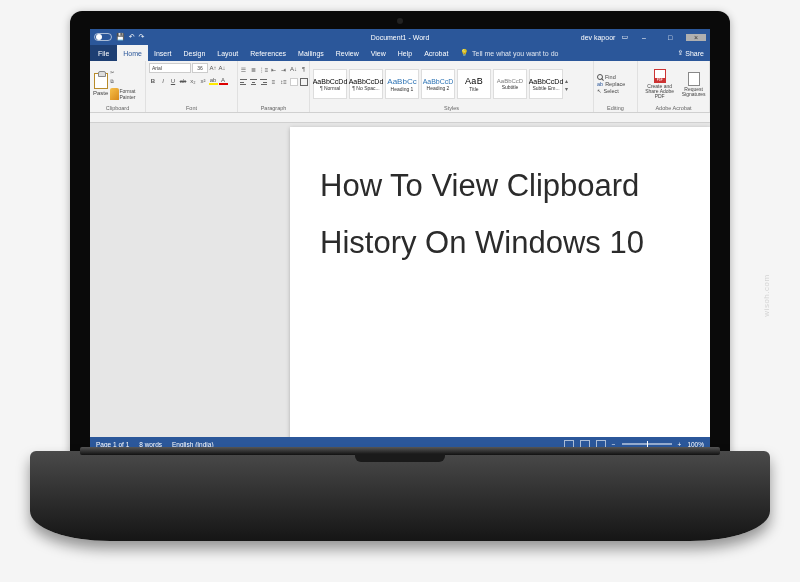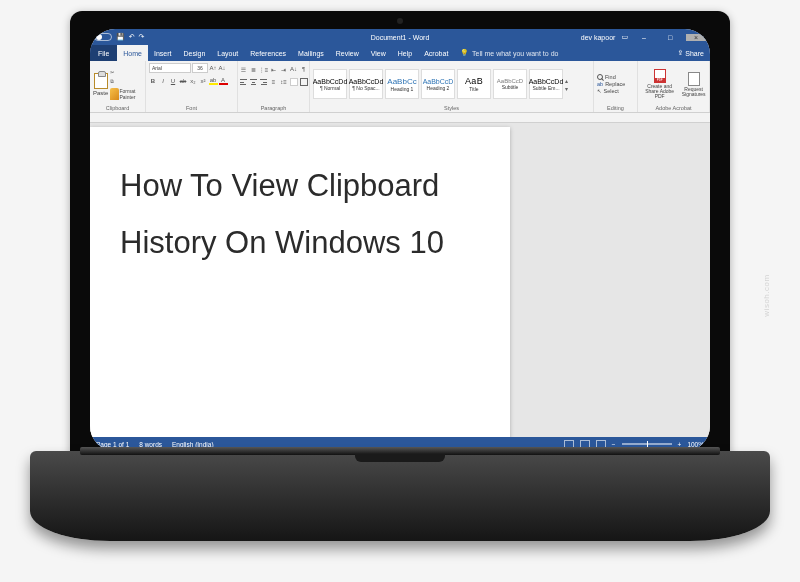--- a/index.html
+++ b/index.html
@@ -38,21 +38,20 @@
       transform: translateX(-50%);
     }
     .screen {
       width: 100%;
       height: 100%;
       background: #fff;
       display: flex;
       flex-direction: column;
       font-size: 8px;
       overflow: hidden;
-      border-radius: 25px;
     }
     .keyboard-base {
       position: absolute;
       bottom: 30px;
       left: 0;
       width: 740px;
       height: 90px;
       background: linear-gradient(180deg, #4a4a4a 0%, #2a2a2a 60%, #151515 100%);
       border-radius: 6px 6px 80px 80px / 6px 6px 30px 30px;
       box-shadow: 0 8px 14px rgba(0,0,0,.4);
@@ -158,21 +157,21 @@
     .find-icon{width:6px;height:6px;border:1px solid #555;border-radius:50%;position:relative}
     .find-icon::after{content:"";position:absolute;width:3px;height:1px;background:#555;bottom:-1px;right:-2px;transform:rotate(45deg)}
     .adobe-btn { display:flex; flex-direction:column; align-items:center; font-size:5px; gap:1px; }
     .pdf-icon { width:12px; height:14px; border:1px solid #c33; background:#fff; position:relative; }
     .pdf-icon::after { content:"PDF"; position:absolute; bottom:0; left:0; right:0; background:#c33; color:#fff; font-size:3px; text-align:center; }
 
     .doc-area {
       flex:1;
       background:#e6e6e6;
       display:flex;
-      justify-content:flex-start;
+      justify-content:flex-end;
       overflow:hidden;
       position:relative;
     }
     .ruler {
       position:absolute; top:0; left:0; right:0; height:10px;
       background:#f3f3f3; border-bottom:1px solid #d0d0d0;
     }
     .page {
       margin-top:14px;
       width: 420px;

